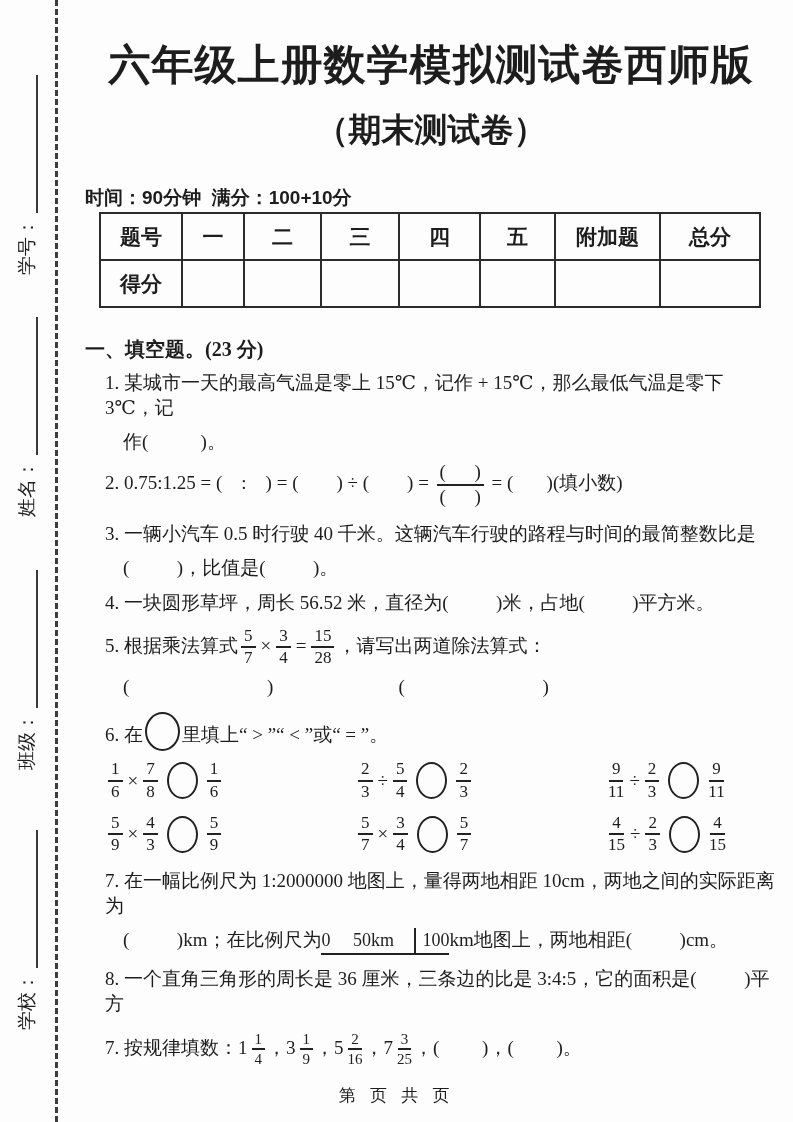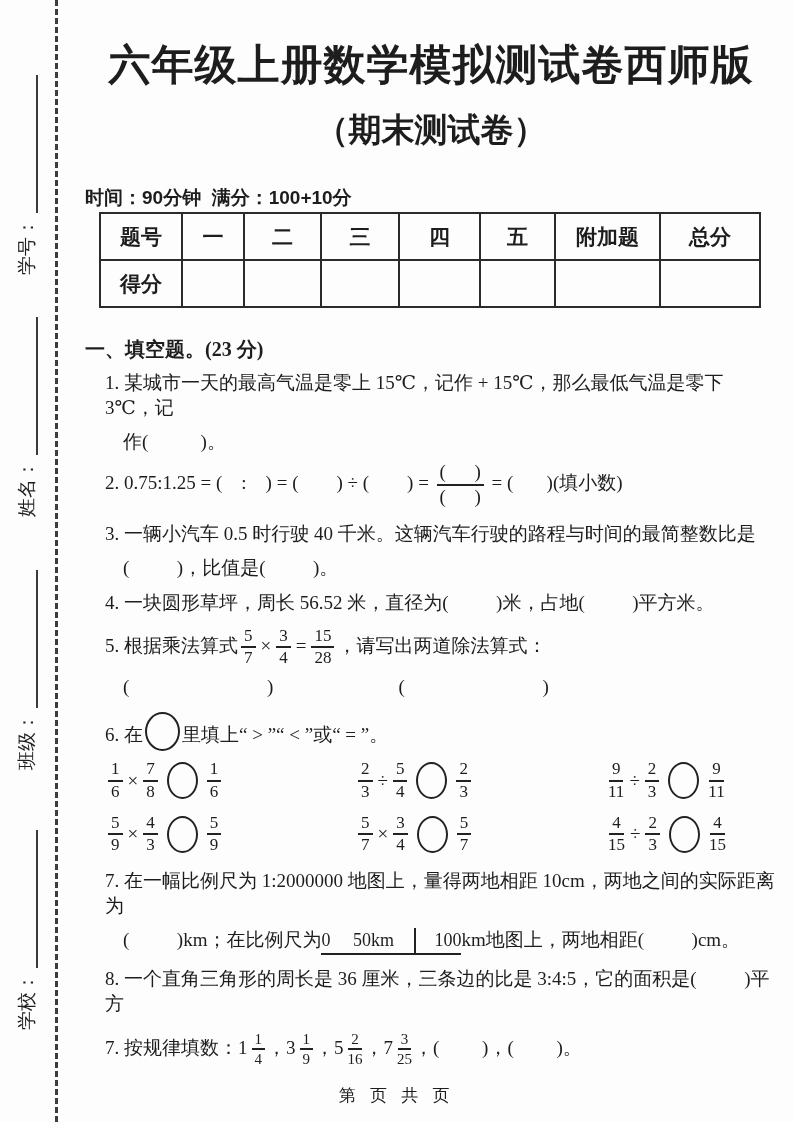--- a/index.html
+++ b/index.html
@@ -75,21 +75,21 @@
 
   .cmp-row { display:flex; align-items:center; padding-left:20px; font-size:19px; }
   .cmp-expr { display:flex; align-items:center; width:250px; }
   .cmp-expr:last-child { width:auto; }
 
   .gap { display:inline-block; width:125px; }
 
   .sbar { display:inline-flex; align-items:flex-end; font-size:18px; vertical-align:baseline; }
   .sbar .seg { border-bottom:2.5px solid #222; padding-bottom:0; }
   .sbar .seg1 { border-right:2.5px solid #222; padding-right:20px; }
-  .sbar .seg2 { padding-left:14px; }
+  .sbar .seg2 { padding-left:2px; }
 
   .footer {
     position:absolute; left:0; top:1086px; width:793px;
     text-align:center; font-size:17px; letter-spacing:5px; line-height:20px;
   }
 </style>
 </head>
 <body>
 
 <div>

